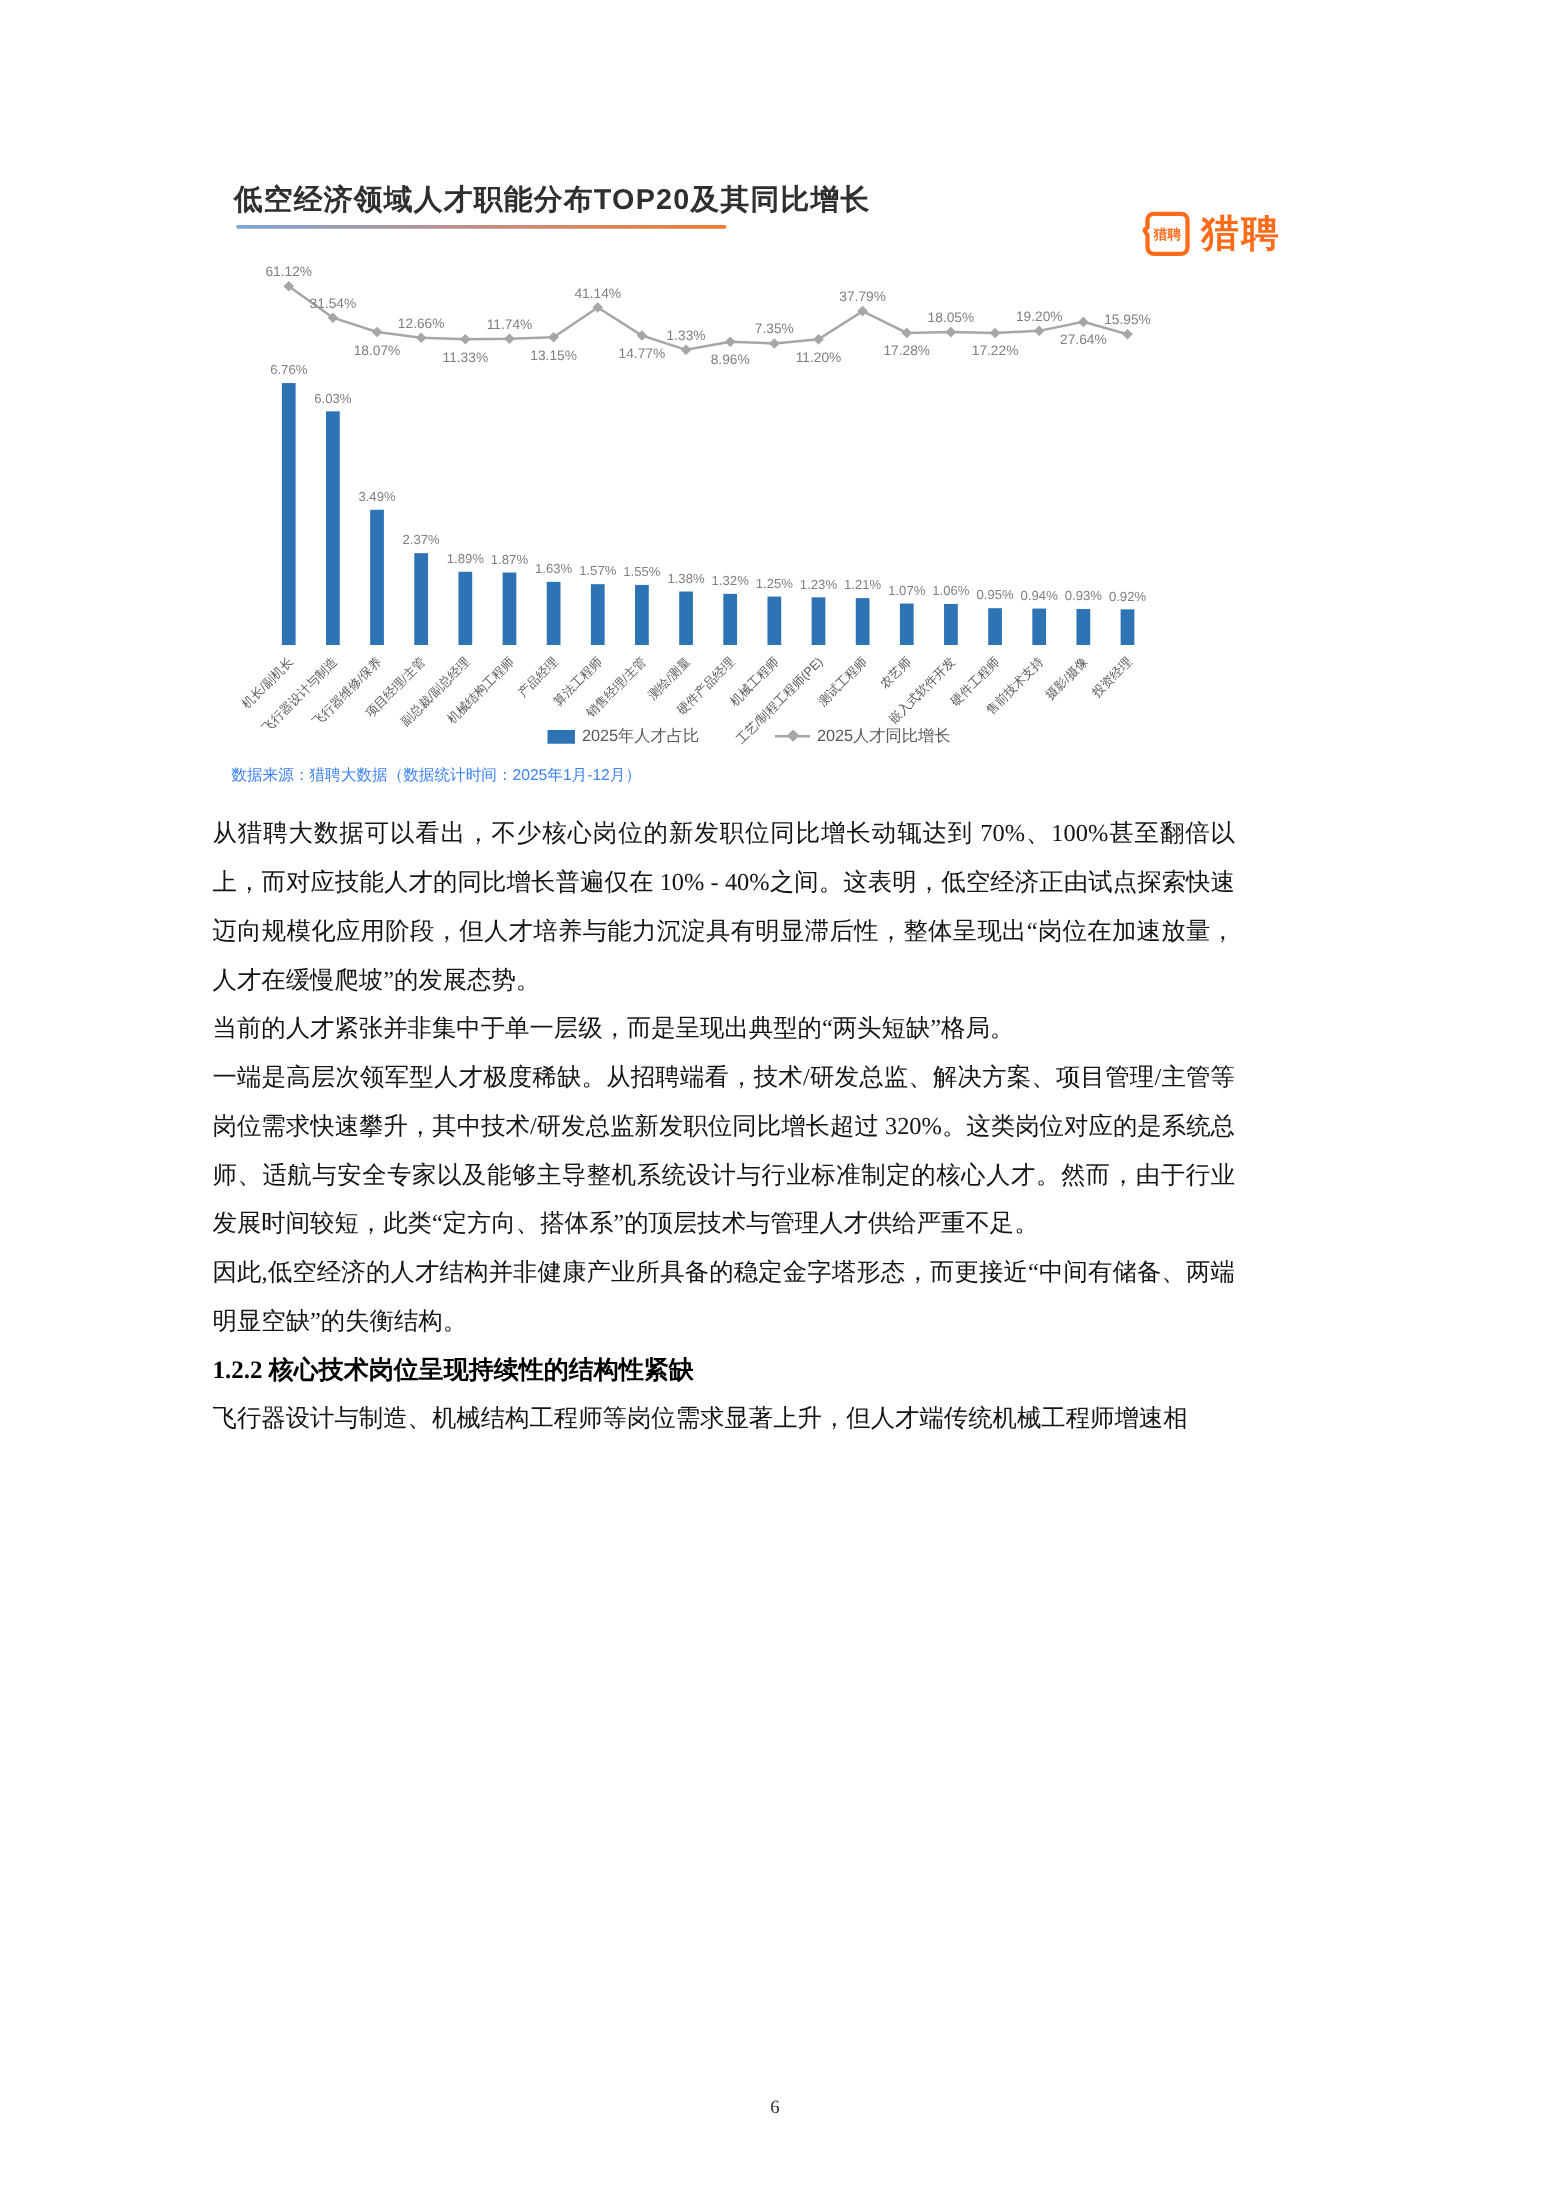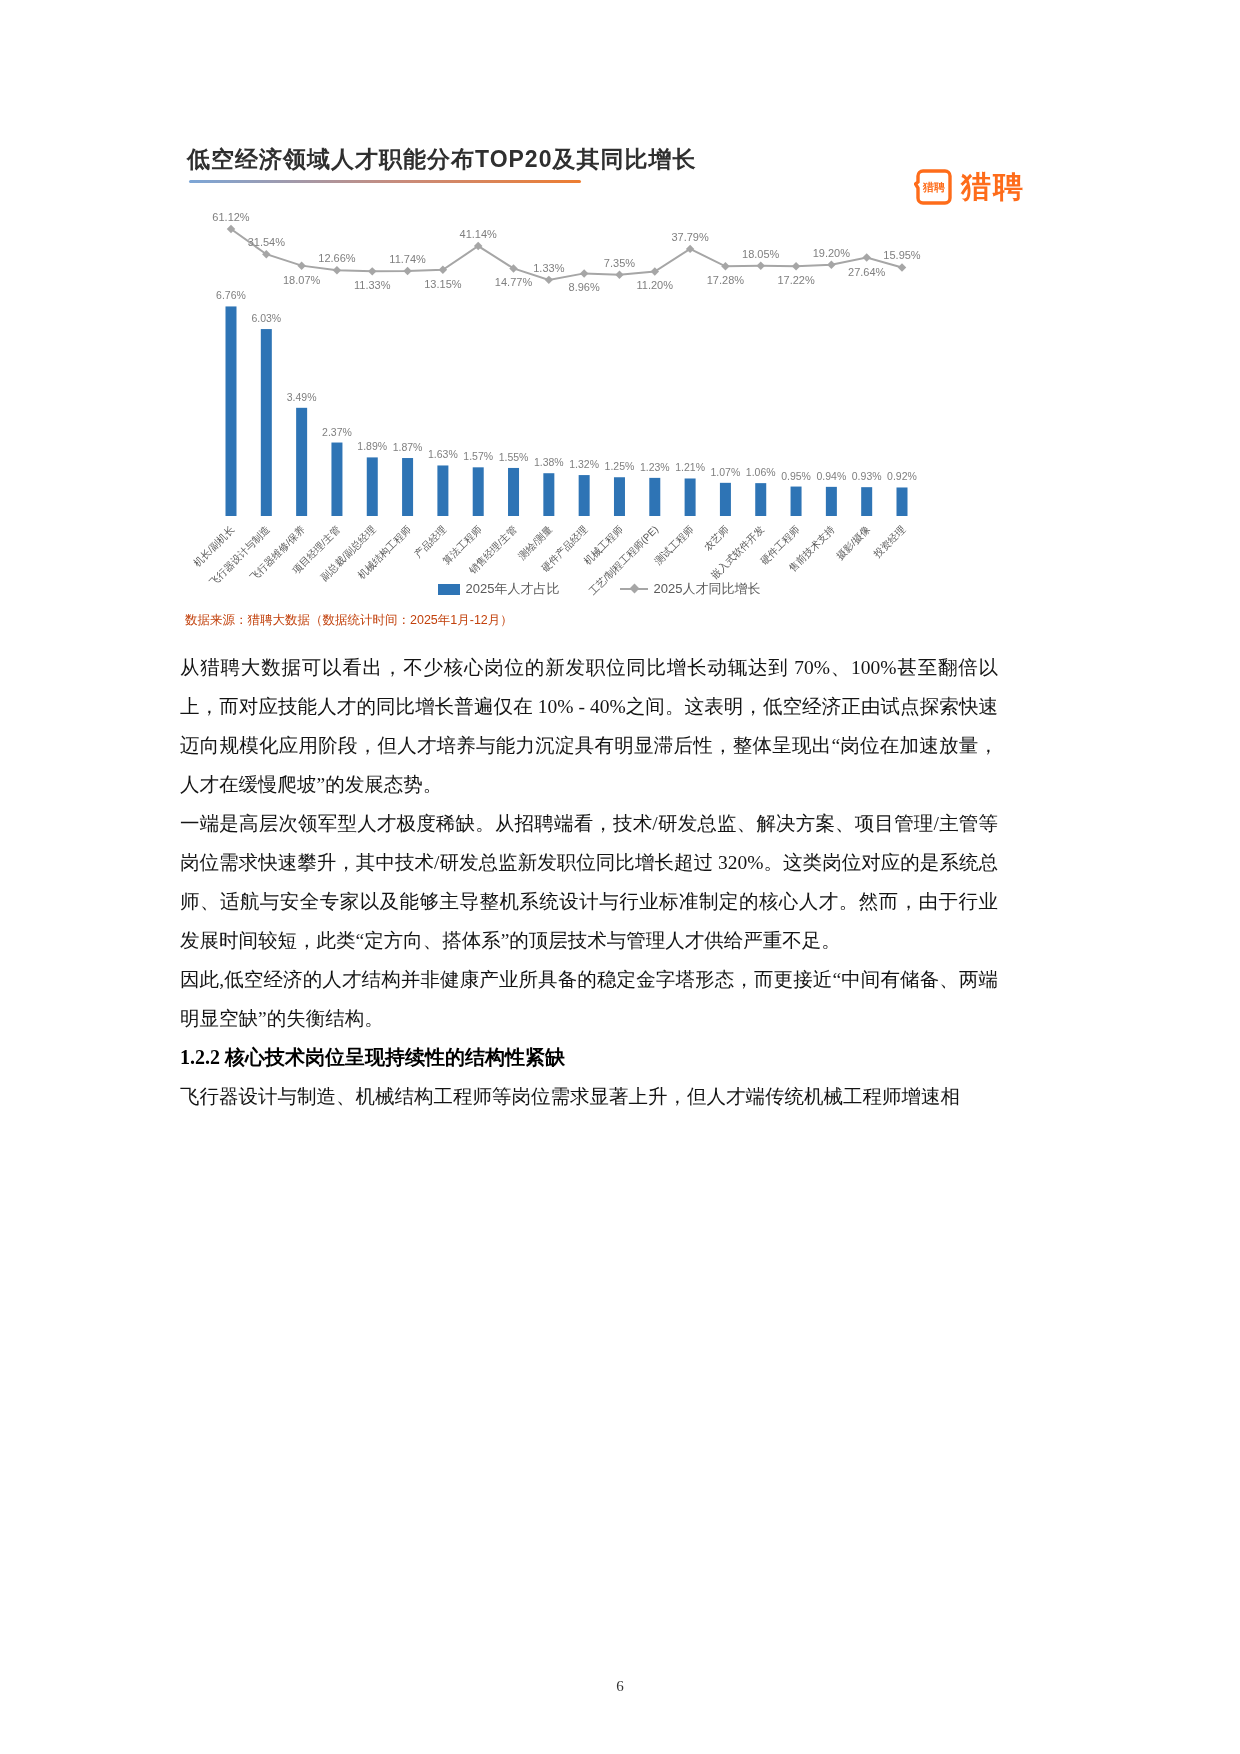--- a/index.html
+++ b/index.html
@@ -27,23 +27,23 @@
     display:flex; justify-content:center; gap:60px; margin-top:-16px;
     font-size:13px; color:#595959; align-items:center; position:relative; z-index:2;
   }
   .legend-item { display:flex; align-items:center; gap:6px; }
   .legend-swatch-bar { display:inline-block; width:22px; height:11px; background:#2e74b5; }
   .legend-swatch-line { display:inline-block; position:relative; width:28px; height:2px; background:#a6a6a6; }
   .legend-swatch-line::after {
     content:""; position:absolute; left:11px; top:-3px; width:7px; height:7px;
     background:#a6a6a6; transform:rotate(45deg);
   }
-  .chart-source { margin-top:14px; margin-left:20px; font-size:12.5px; color:#c2410c; }
+  .chart-source { margin-top:14px; margin-left:20px; font-size:12.5px; color:#3b82f6; }
   
-  .article { position:absolute; left:180px; top:648px; width:818px; }
+  .article { position:absolute; left:170px; top:648px; width:818px; }
   .article p {
     font-size:19.5px; line-height:39px; text-align:justify; color:#141414;
     font-family:"Liberation Serif", serif;
   }
   .article h3 {
     font-size:20px; line-height:39px; font-weight:bold; color:#000000;
     font-family:"Liberation Serif", serif;
   }
   .page-footer {
     position:absolute; left:0; top:1678px; width:100%; text-align:center;
@@ -181,20 +181,21 @@
         <span class="legend-swatch-line"></span>
         <span>2025人才同比增长</span>
       </span>
     </div>
 
     <div class="chart-source">数据来源：猎聘大数据（数据统计时间：2025年1月-12月）</div>
   </div>
 
   <div class="article" id="article">
       <p>从猎聘大数据可以看出，不少核心岗位的新发职位同比增长动辄达到 70%、100%甚至翻倍以上，而对应技能人才的同比增长普遍仅在 10% - 40%之间。这表明，低空经济正由试点探索快速迈向规模化应用阶段，但人才培养与能力沉淀具有明显滞后性，整体呈现出“岗位在加速放量，人才在缓慢爬坡”的发展态势。</p>
+      <p>当前的人才紧张并非集中于单一层级，而是呈现出典型的“两头短缺”格局。</p>
       <p>一端是高层次领军型人才极度稀缺。从招聘端看，技术/研发总监、解决方案、项目管理/主管等岗位需求快速攀升，其中技术/研发总监新发职位同比增长超过 320%。这类岗位对应的是系统总师、适航与安全专家以及能够主导整机系统设计与行业标准制定的核心人才。然而，由于行业发展时间较短，此类“定方向、搭体系”的顶层技术与管理人才供给严重不足。</p>
       <p>因此,低空经济的人才结构并非健康产业所具备的稳定金字塔形态，而更接近“中间有储备、两端明显空缺”的失衡结构。</p>
       <h3>1.2.2 核心技术岗位呈现持续性的结构性紧缺</h3>
       <p>飞行器设计与制造、机械结构工程师等岗位需求显著上升，但人才端传统机械工程师增速相</p>
     </div>
 
   <div class="page-footer">6</div>
 
 </div>
 

